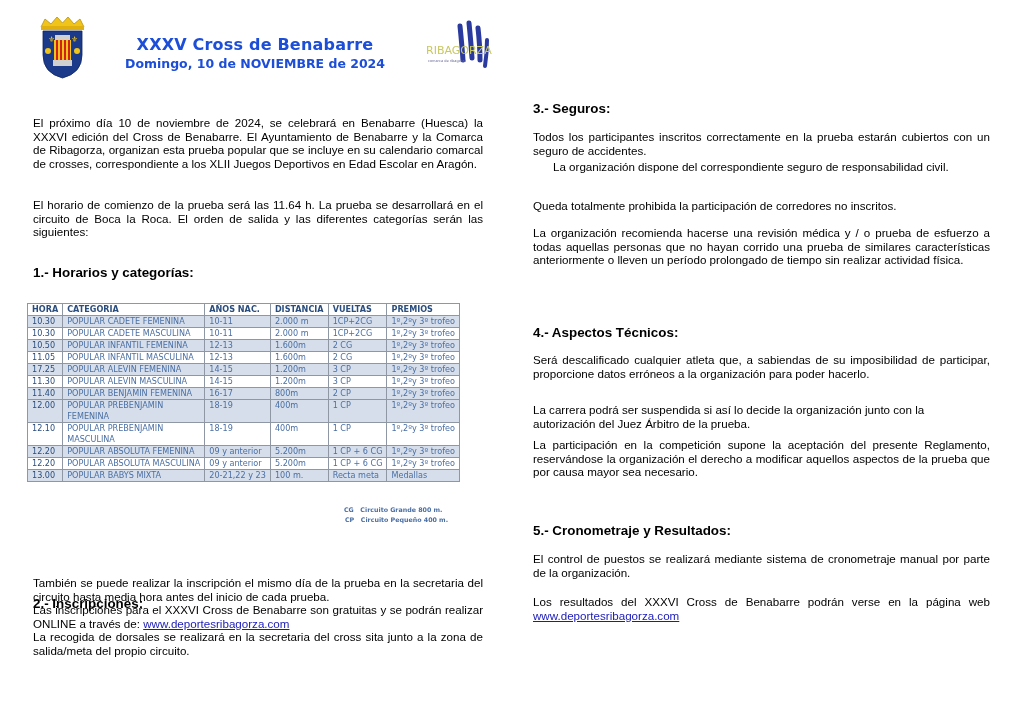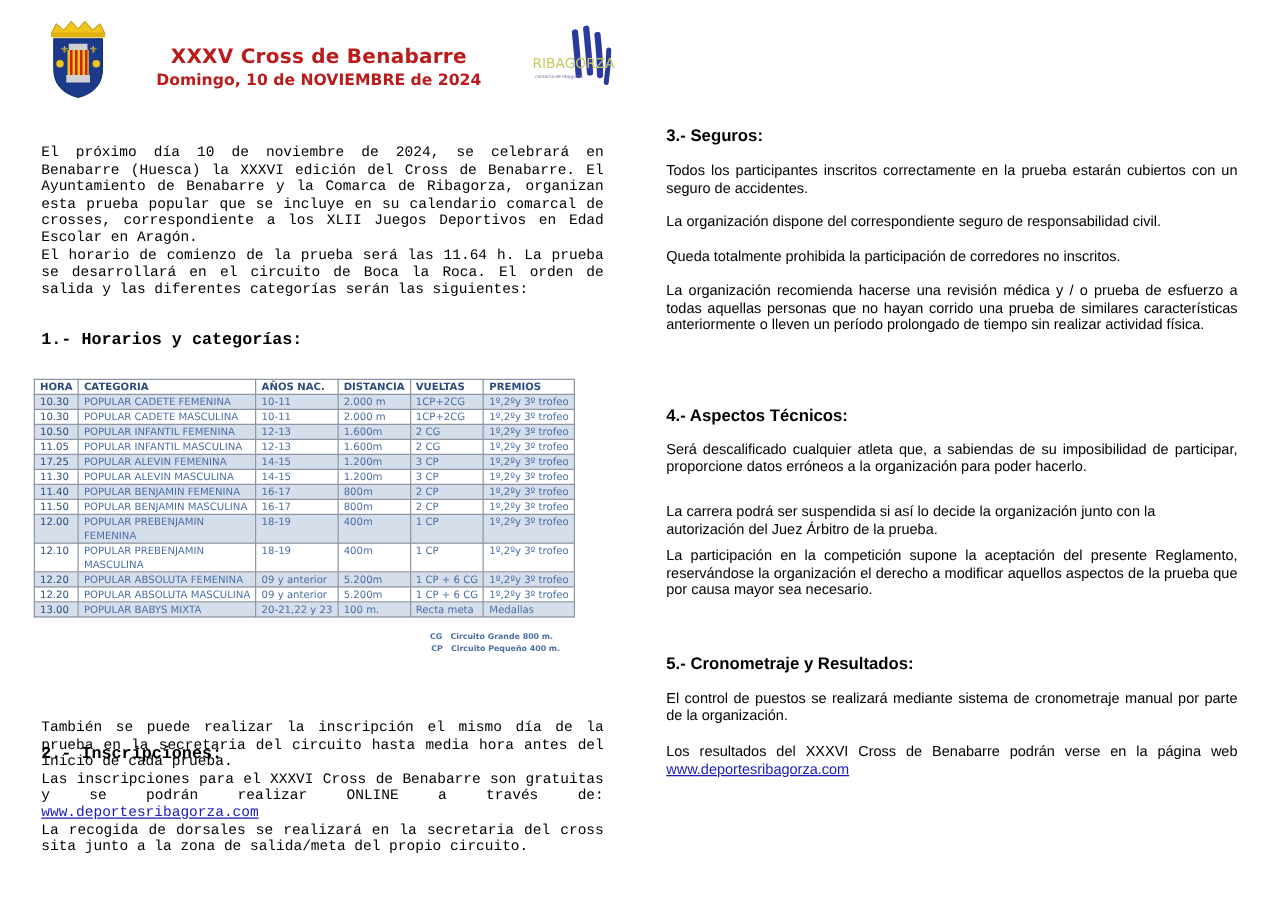--- a/index.html
+++ b/index.html
@@ -1,27 +1,27 @@
 <!DOCTYPE html>
 <html><head>
   <meta charset="utf-8">
   <style>
     * { box-sizing: border-box; margin: 0; padding: 0; }
     html, body { width: 1024px; height: 724px; background: #ffffff; overflow: hidden; }
     body { position: relative; font-family: "Liberation Sans", sans-serif; color: #000; }
 
     .header { position: absolute; left: 0; top: 0; width: 1024px; height: 95px; }
     .crest { position: absolute; left: 35px; top: 15px; width: 55px; height: 65px; }
-    .title-block { position: absolute; left: 110px; top: 36px; width: 290px; text-align: center; color: #b91c1c; font-family: "DejaVu Sans", sans-serif; font-weight: bold; }
+    .title-block { position: absolute; left: 110px; top: 36px; width: 290px; text-align: center; color: #1d4ed8; font-family: "DejaVu Sans", sans-serif; font-weight: bold; }
     .title-main { font-size: 16px; line-height: 18px; letter-spacing: 0.2px; }
     .title-sub { font-size: 12.5px; line-height: 16px; margin-top: 2px; }
     .ribagorza-logo { position: absolute; left: 420px; top: 18px; width: 80px; height: 55px; }
 
     .col { position: absolute; font-size: 11.6px; line-height: 13.6px; }
-    .col-left { left: 33px; width: 450px; font-family: Liberation Mono, monospace; }
+    .col-left { left: 33px; width: 450px; }
     .col-right { left: 533px; width: 457px; }
     .p { text-align: justify; }
     .heading { font-weight: bold; font-size: 13.4px; line-height: 16px; }
     a.link { color: #1a1ab8; text-decoration: underline; }
 
     table.cat { position: absolute; left: 27px; top: 303px; width: 380px; border-collapse: collapse; font-family: "DejaVu Sans", sans-serif; font-size: 8.1px; color: #4a6fa5; }
     table.cat td, table.cat th { border: 1px solid #8e97a3; padding: 0 4px; height: 11.6px; line-height: 11px; vertical-align: top; text-align: left; white-space: nowrap; }
     table.cat th { color: #2a4d7e; font-weight: bold; background: #fff; }
     table.cat td.hora { color: #2a4d7e; font-weight: normal; }
     table.cat tr.shade td { background: #d5deea; }
@@ -134,28 +134,20 @@
         <td>1º,2ºy 3º trofeo</td>
       </tr>
       <tr class="shade">
         <td class="hora">11.40</td>
         <td>POPULAR BENJAMIN FEMENINA</td>
         <td>16-17</td>
         <td>800m</td>
         <td>2 CP</td>
         <td>1º,2ºy 3º trofeo</td>
       </tr>
-      <tr>
-        <td class="hora">11.50</td>
-        <td>POPULAR BENJAMIN MASCULINA</td>
-        <td>16-17</td>
-        <td>800m</td>
-        <td>2 CP</td>
-        <td>1º,2ºy 3º trofeo</td>
-      </tr>
       <tr class="shade">
         <td class="hora">12.00</td>
         <td class="wrap">POPULAR PREBENJAMIN FEMENINA</td>
         <td>18-19</td>
         <td>400m</td>
         <td>1 CP</td>
         <td>1º,2ºy 3º trofeo</td>
       </tr>
       <tr>
         <td class="hora">12.10</td>
@@ -201,21 +193,21 @@
 <div class="col col-left" style="top:576px;">
   <p class="p">También se puede realizar la inscripción el mismo día de la prueba en la secretaria del circuito hasta media hora antes del inicio de cada prueba.</p>
   <p class="p"><span>Las inscripciones para el XXXVI Cross de Benabarre son gratuitas y se podrán realizar ONLINE a través de: </span><a class="link">www.deportesribagorza.com</a></p>
   <p class="p">La recogida de dorsales se realizará en la secretaria del cross sita junto a la zona de salida/meta del propio circuito.</p>
 </div>
 
 <div class="col col-right heading" style="top:101px;">3.- Seguros:</div>
 <div class="col col-right" style="top:130px;">
     <p class="p">Todos los participantes inscritos correctamente en la prueba estarán cubiertos con un seguro de accidentes.</p>
   </div>
-<div class="col col-right" style="top:171px;">
+<div class="col col-right" style="top:160px;margin-left:20px;">
     <p class="p">La organización dispone del correspondiente seguro de responsabilidad civil.</p>
   </div>
 <div class="col col-right" style="top:199px;">
     <p class="p">Queda totalmente prohibida la participación de corredores no inscritos.</p>
   </div>
 <div class="col col-right" style="top:226px;">
     <p class="p">La organización recomienda hacerse una revisión médica y / o prueba de esfuerzo a todas aquellas personas que no hayan corrido una prueba de similares características anteriormente o lleven un período prolongado de tiempo sin realizar actividad física.</p>
   </div>
 
 <div class="col col-right heading" style="top:325px;">4.- Aspectos Técnicos:</div>

